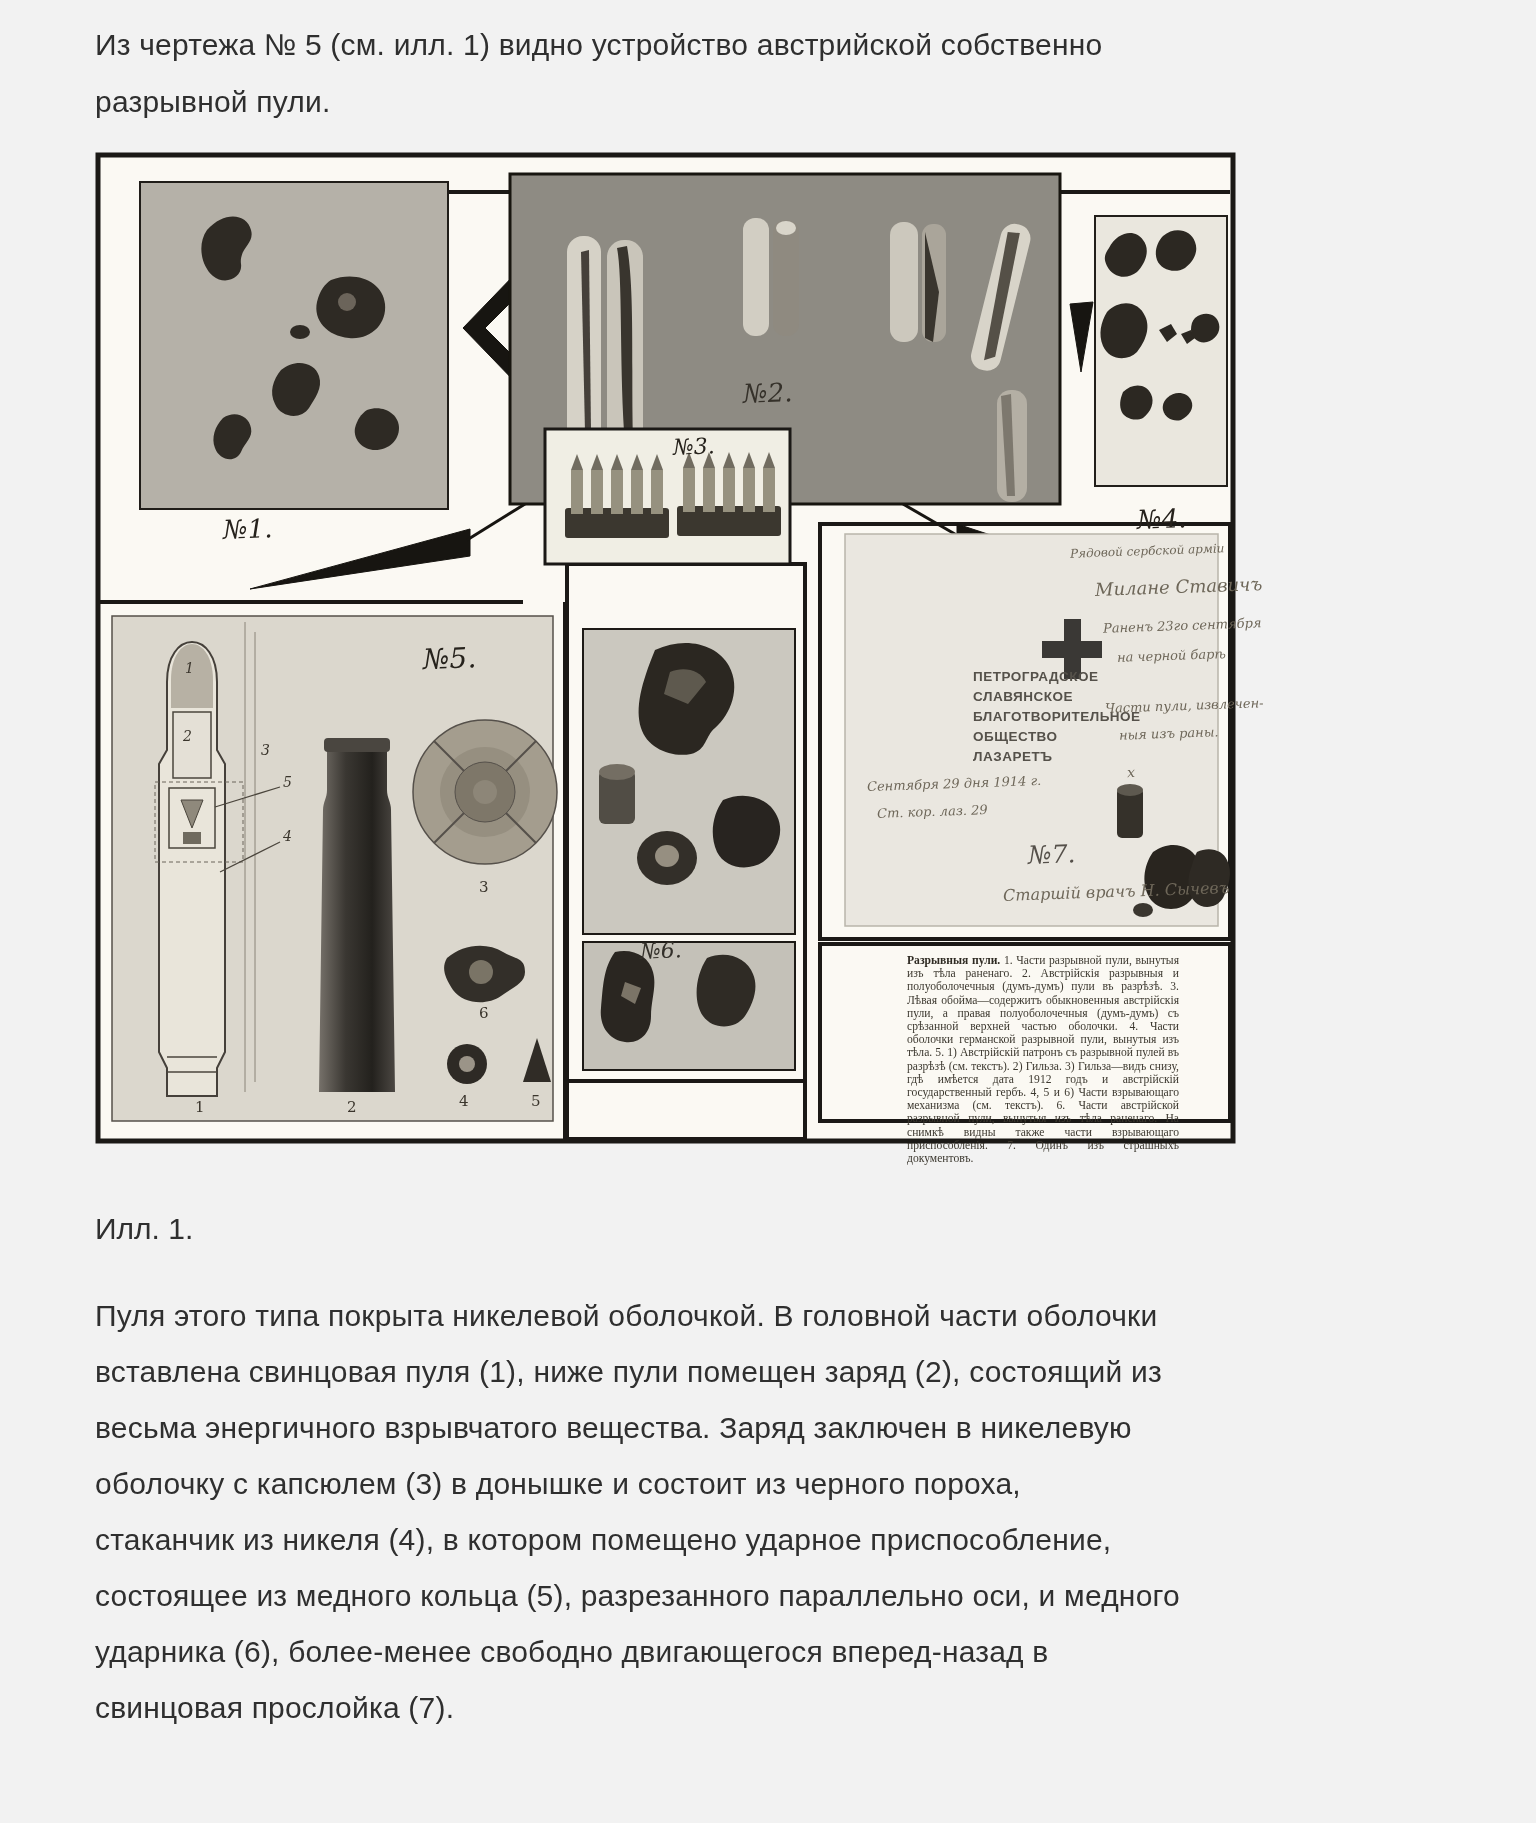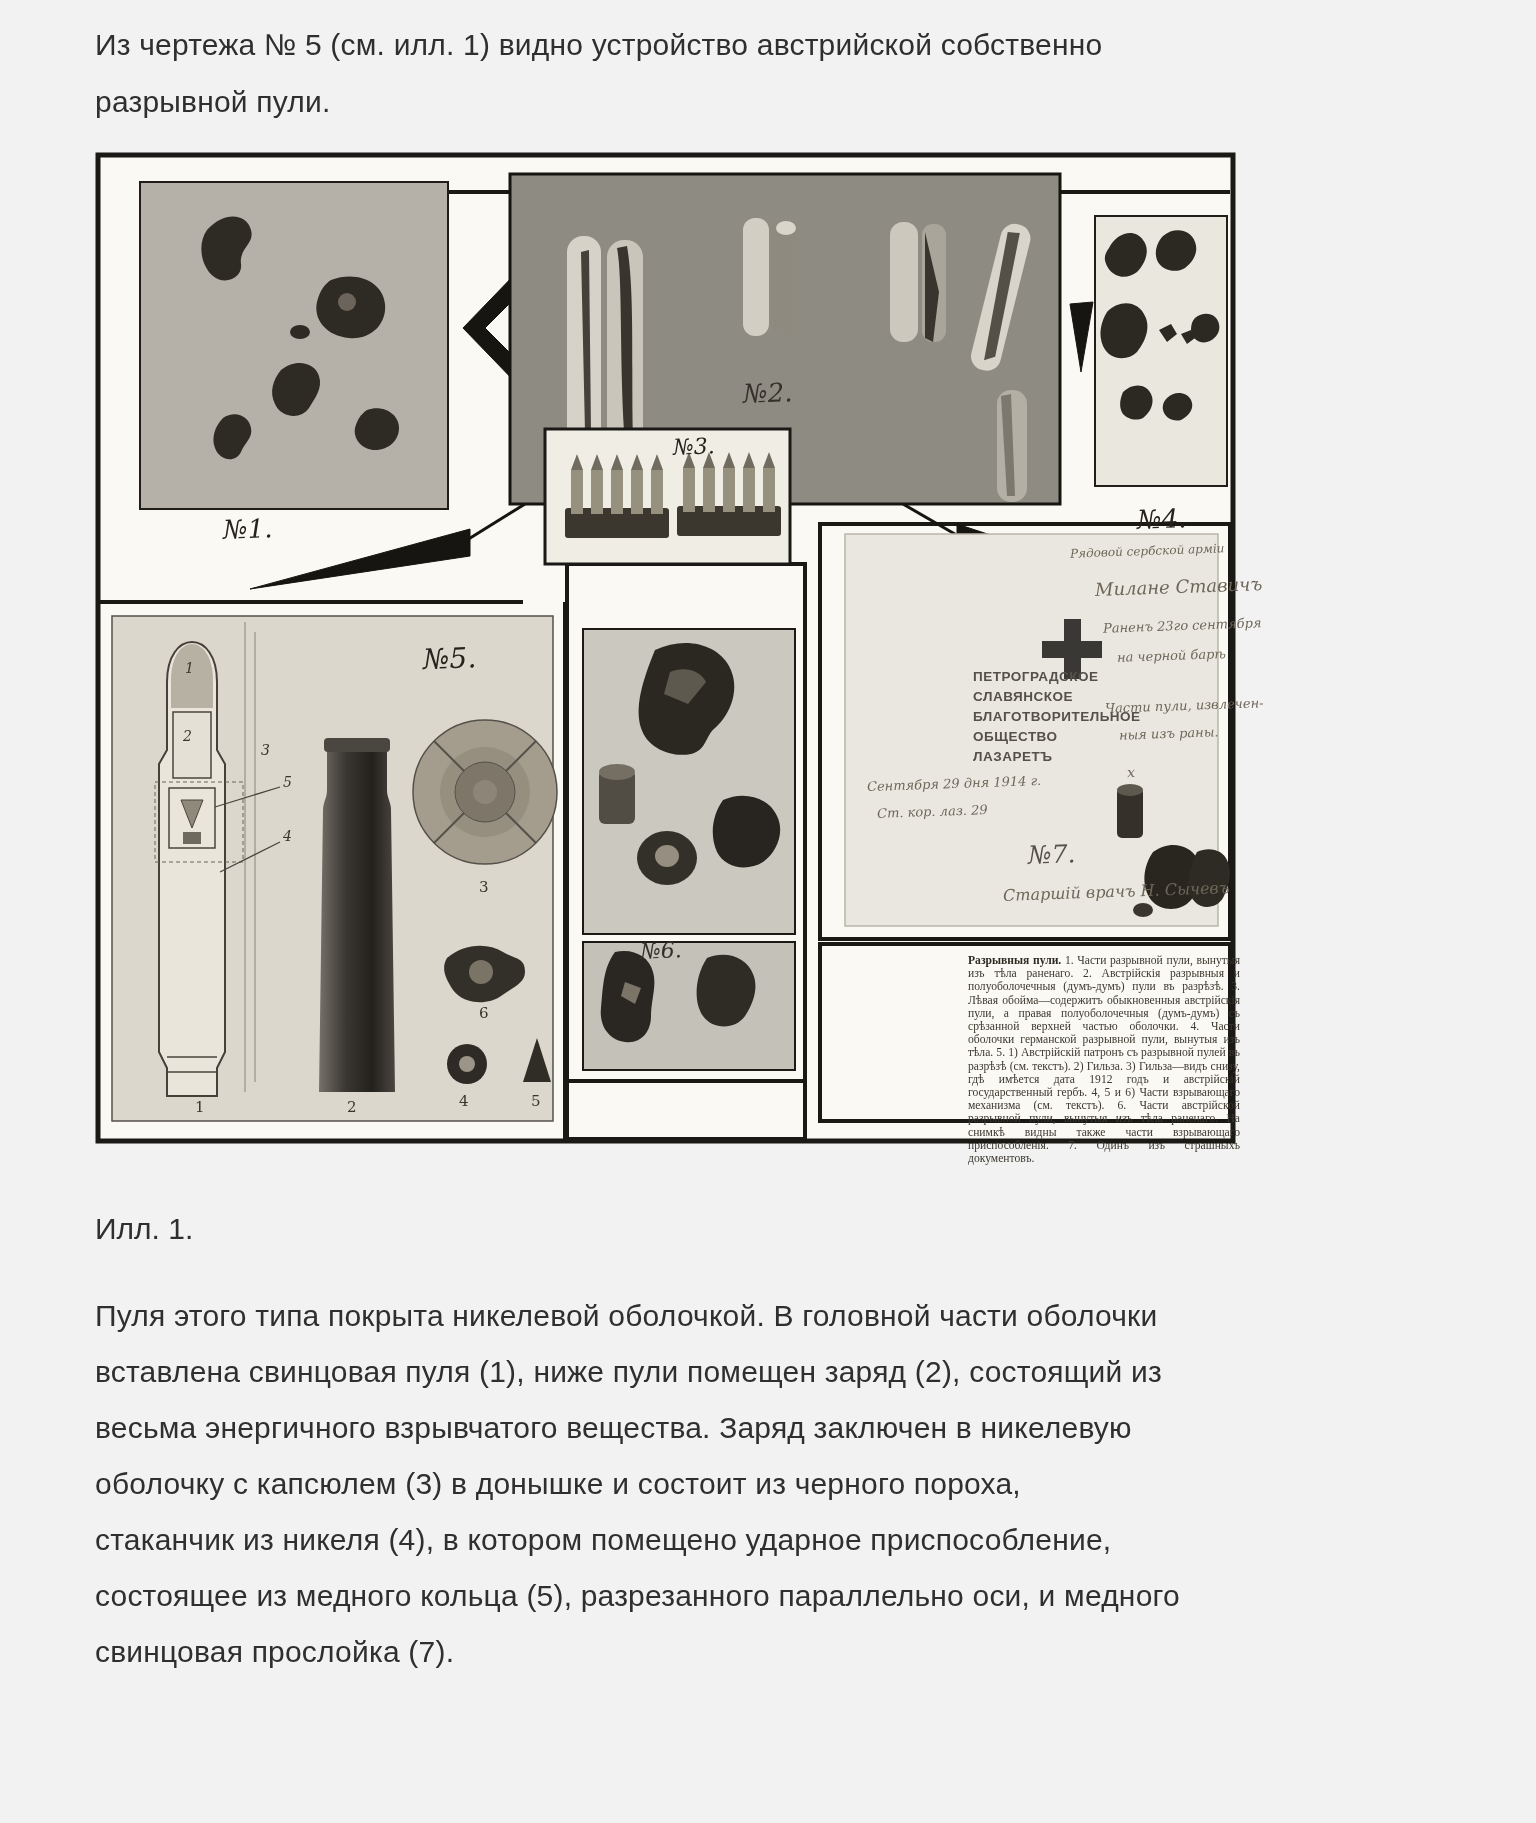--- a/index.html
+++ b/index.html
@@ -15,21 +15,21 @@
   .plate{position:relative;width:1141px;height:992px;margin-top:22px;}
   .plate svg{position:absolute;left:0;top:0;}
   .lbl{position:absolute;font-family:"DejaVu Serif",serif;font-style:italic;color:#26221c;
        font-size:26px;white-space:nowrap;transform:rotate(-2deg);}
   .num{position:absolute;font-family:"DejaVu Serif",serif;font-size:15px;color:#3a352c;}
   .callout{position:absolute;font-family:"DejaVu Serif",serif;font-style:italic;font-size:14px;color:#3a352c;}
   .doc-print{position:absolute;left:878px;top:515px;width:200px;
              font-weight:bold;font-size:13.5px;line-height:20px;letter-spacing:.5px;color:#55514a;}
   .hw{position:absolute;font-family:"DejaVu Serif",serif;font-style:italic;color:#6e6759;
       white-space:nowrap;transform:rotate(-2deg);}
-  .plate-caption{position:absolute;left:873px;top:802px;width:272px;
+  .plate-caption{position:absolute;left:812px;top:802px;width:272px;
                  font-family:"Liberation Serif",serif;font-size:11.6px;line-height:13.2px;
                  text-align:justify;color:#3c382f;}
   .plate-caption b{color:#2e2a22;}
 
   .fab{position:absolute;left:1522px;top:1802px;width:240px;height:240px;border-radius:50%;
        background:#e0e0e0;border:1px solid #d3d3d3;}
 </style>
 </head>
 <body>
 
@@ -268,18 +268,19 @@
 
     <div class="ill-label">Илл. 1.</div>
 
     <div class="para body-para">
       <span>Пуля этого типа покрыта никелевой оболочкой. В головной части оболочки</span>
       <span>вставлена свинцовая пуля (1), ниже пули помещен заряд (2), состоящий из</span>
       <span>весьма энергичного взрывчатого вещества. Заряд заключен в никелевую</span>
       <span>оболочку с капсюлем (3) в донышке и состоит из черного пороха,</span>
       <span>стаканчик из никеля (4), в котором помещено ударное приспособление,</span>
       <span>состоящее из медного кольца (5), разрезанного параллельно оси, и медного</span>
+      <span>ударника (6), более-менее свободно двигающегося вперед-назад в</span>
       <span>свинцовая прослойка (7).</span>
     </div>
   </div>
 
   <div class="fab"></div>
 </div>
 
 </body></html>

